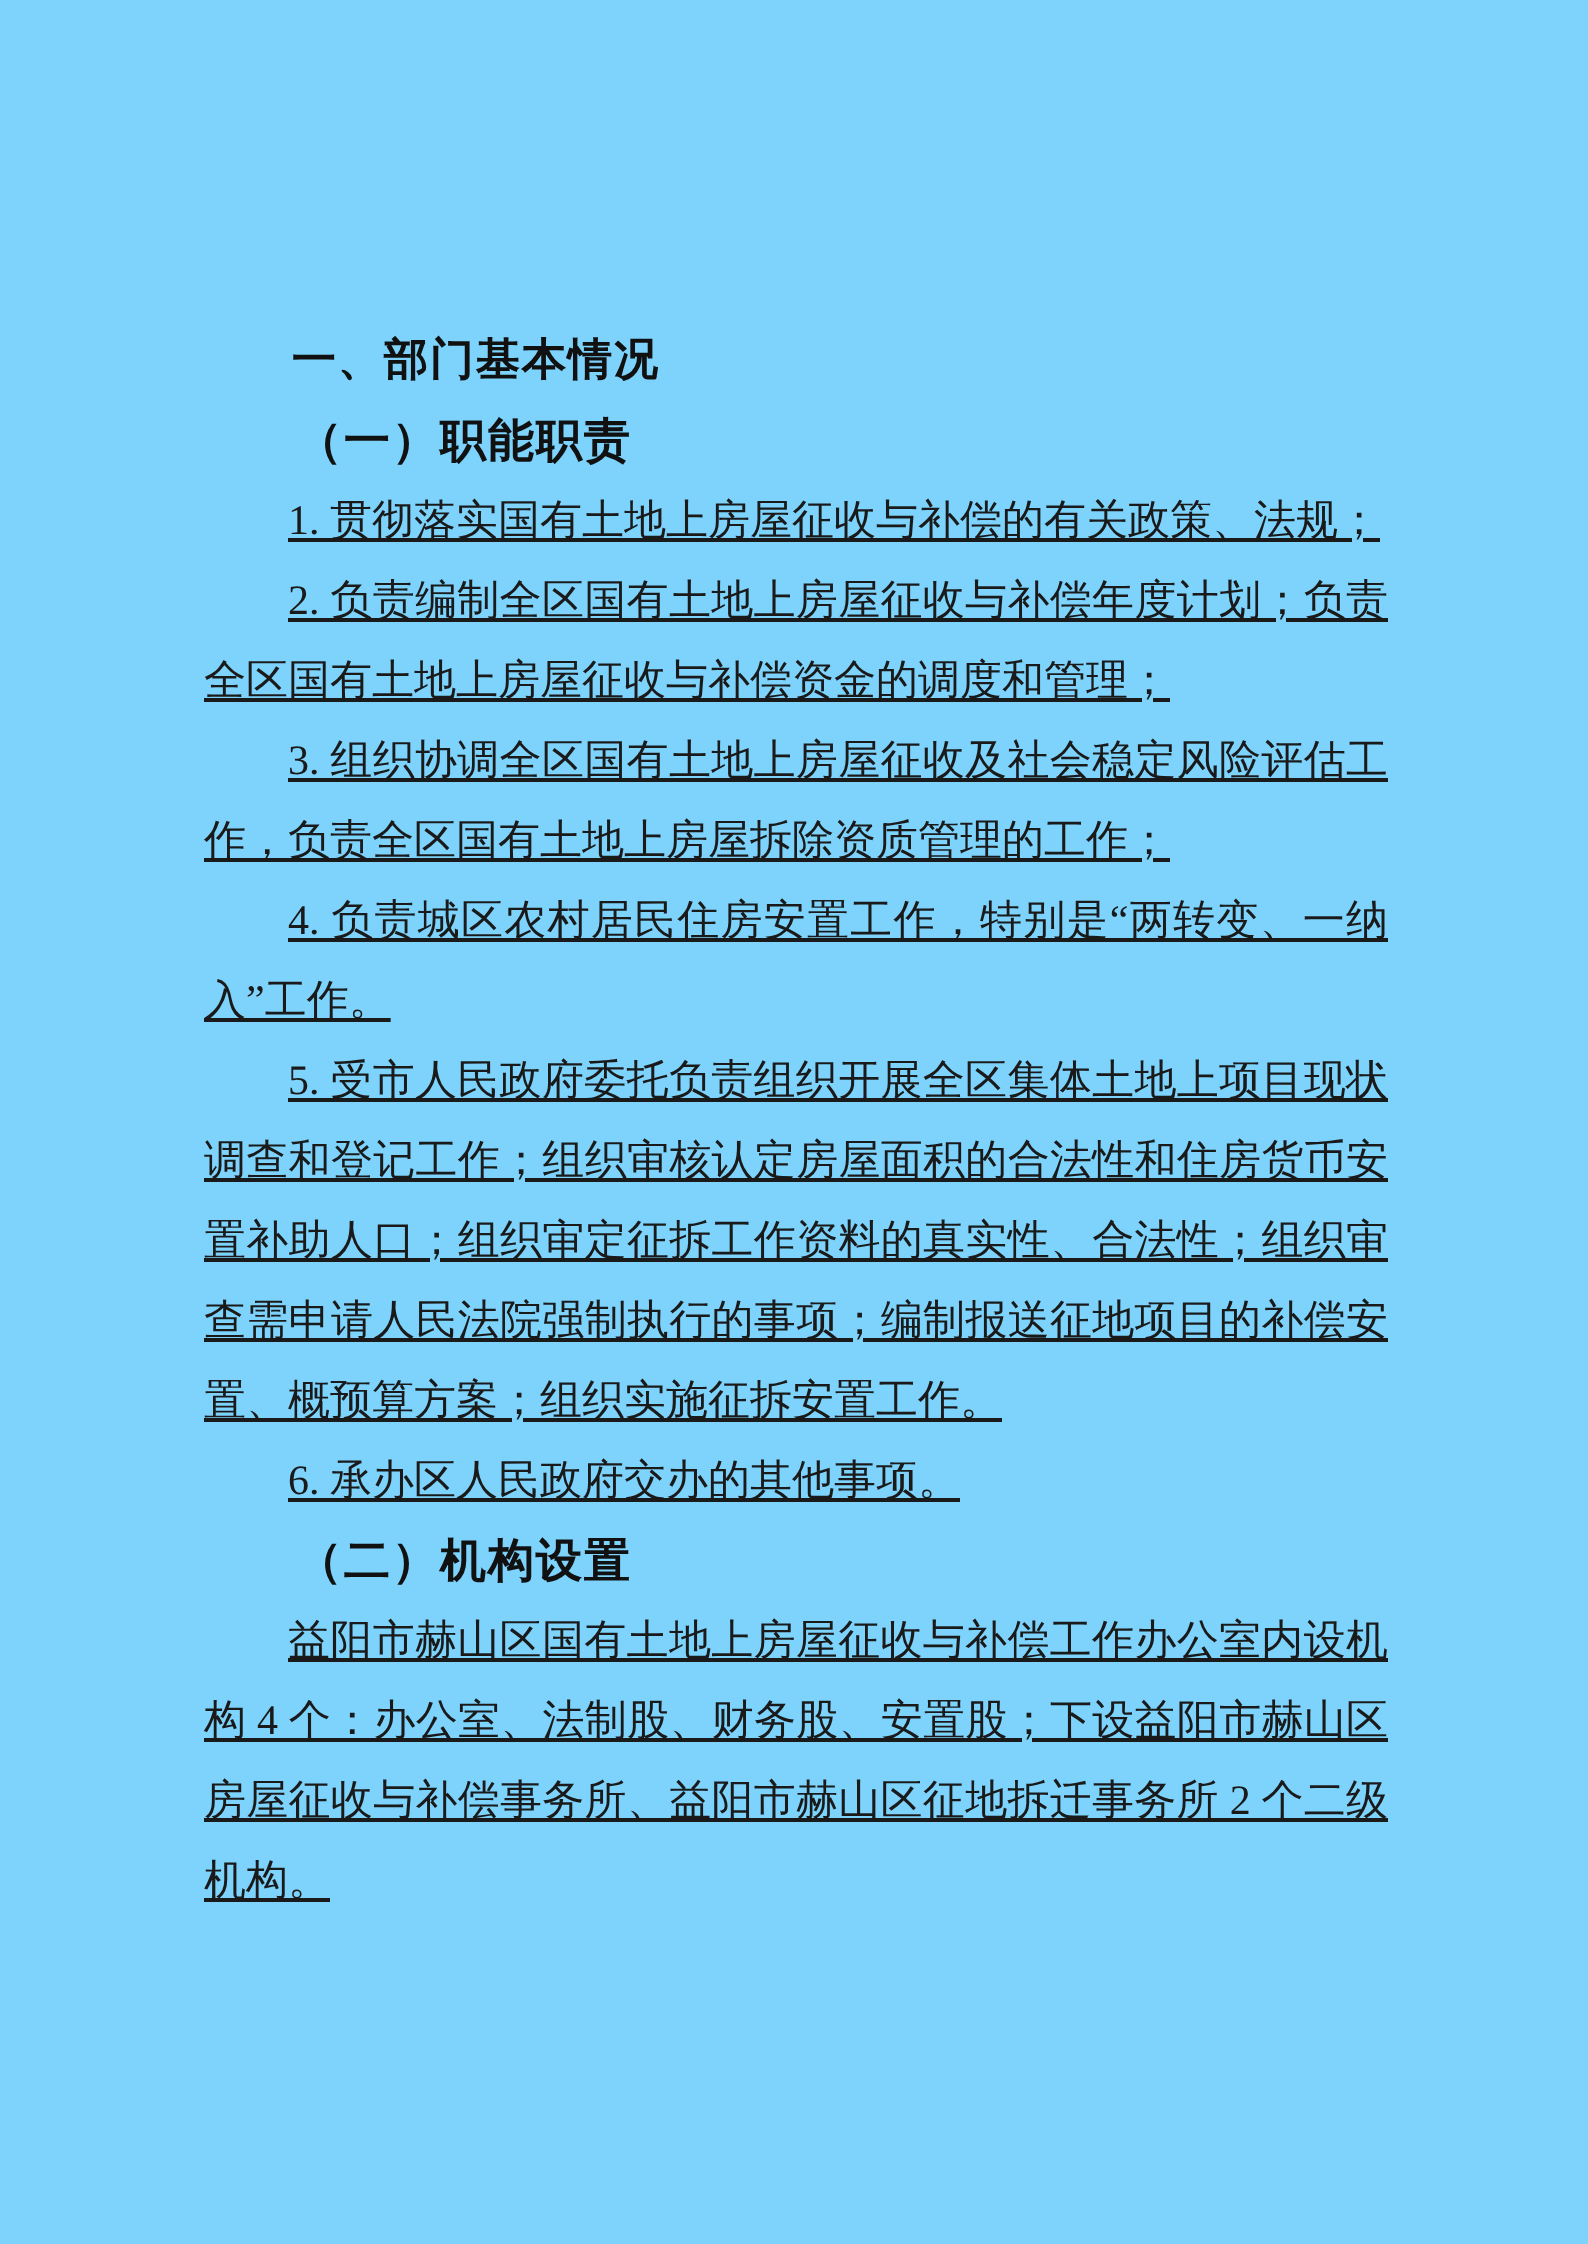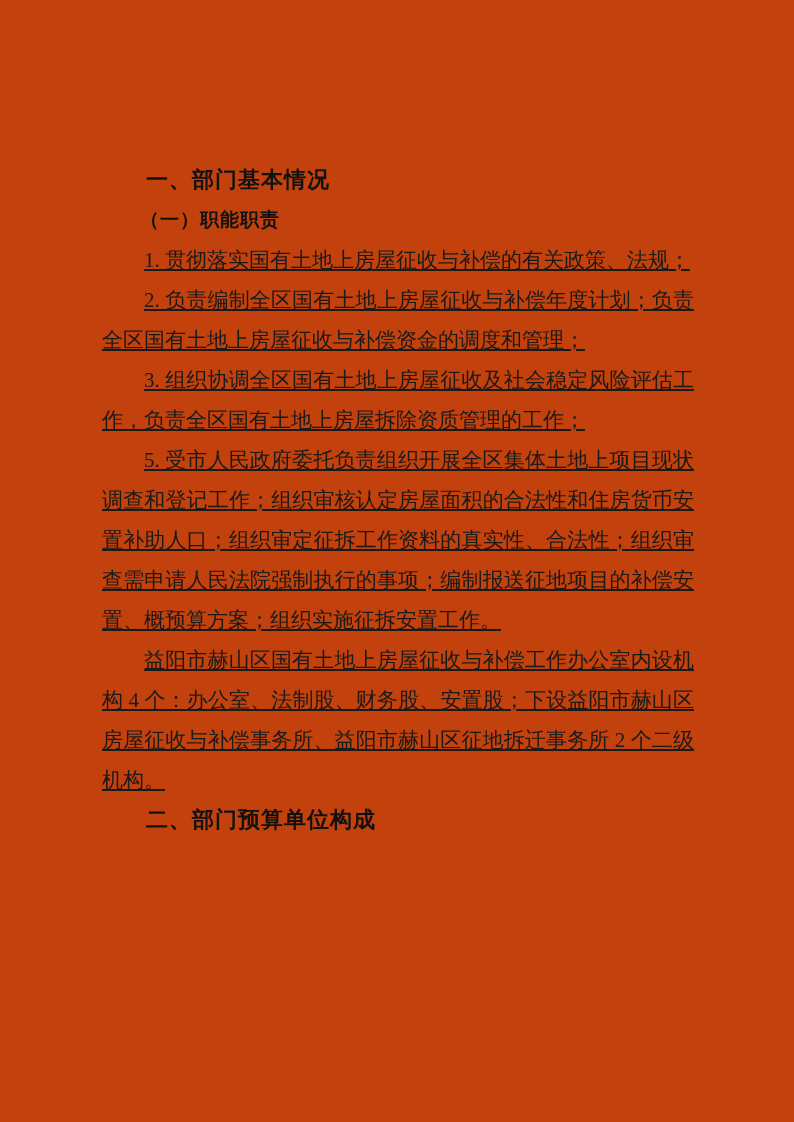--- a/index.html
+++ b/index.html
@@ -12,21 +12,21 @@
     height: 1122px;
     position: relative;
     overflow: hidden;
   }
   .page {
     position: absolute;
     left: 0;
     top: 0;
     width: 794px;
     height: 1122px;
-    background: #c2410c;
+    background: #7dd3fc;
   }
   .content {
     position: absolute;
     left: 102px;
     top: 160px;
     width: 592px;
     font-family: "Liberation Serif", "DejaVu Serif", serif;
     font-size: 21px;
     line-height: 40px;
     color: #1a1a1a;
@@ -45,31 +45,33 @@
     text-align: left;
     font-family: "Liberation Sans", "DejaVu Sans", sans-serif;
     font-weight: 700;
     color: #111111;
   }
   .h1 {
     font-size: 22px;
     letter-spacing: 1px;
   }
   .h2 {
-    font-size: 19px;
+    font-size: 23px;
     letter-spacing: 1px;
   }
 </style>
 </head>
 <body>
 
 <div class="page">
   <div class="content">
     <div class="h1">一、部门基本情况</div>
     <div class="h2">（一）职能职责</div>
     <p class="para">1. 贯彻落实国有土地上房屋征收与补偿的有关政策、法规；</p>
     <p class="para">2. 负责编制全区国有土地上房屋征收与补偿年度计划；负责全区国有土地上房屋征收与补偿资金的调度和管理；</p>
     <p class="para">3. 组织协调全区国有土地上房屋征收及社会稳定风险评估工作，负责全区国有土地上房屋拆除资质管理的工作；</p>
+    <p class="para">4. 负责城区农村居民住房安置工作，特别是“两转变、一纳入”工作。</p>
     <p class="para">5. 受市人民政府委托负责组织开展全区集体土地上项目现状调查和登记工作；组织审核认定房屋面积的合法性和住房货币安置补助人口；组织审定征拆工作资料的真实性、合法性；组织审查需申请人民法院强制执行的事项；编制报送征地项目的补偿安置、概预算方案；组织实施征拆安置工作。</p>
+    <p class="para">6. 承办区人民政府交办的其他事项。</p>
+    <div class="h2">（二）机构设置</div>
     <p class="para">益阳市赫山区国有土地上房屋征收与补偿工作办公室内设机构 4 个：办公室、法制股、财务股、安置股；下设益阳市赫山区房屋征收与补偿事务所、益阳市赫山区征地拆迁事务所 2 个二级机构。</p>
-    <div class="h1">二、部门预算单位构成</div>
   </div>
 </div>
 
 </body></html>

